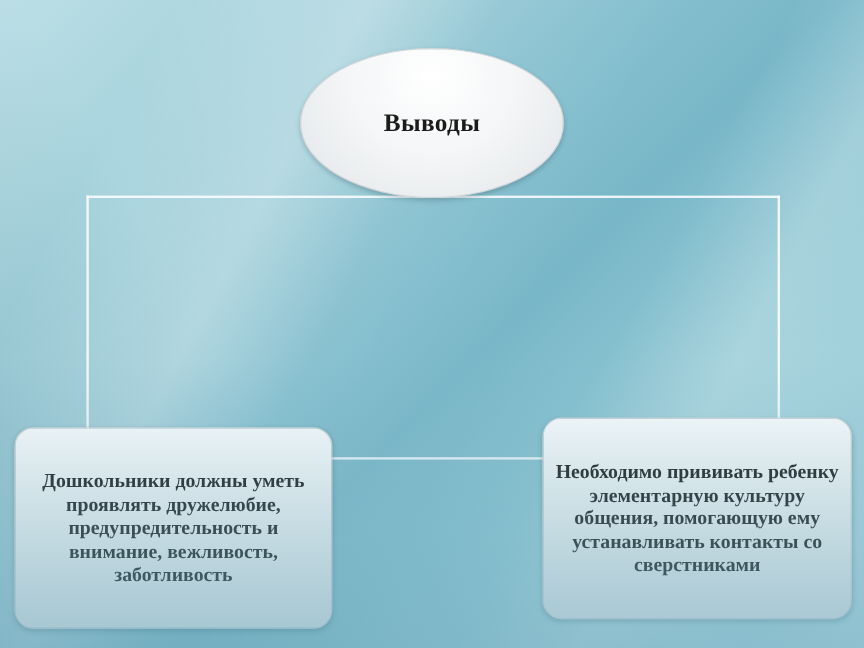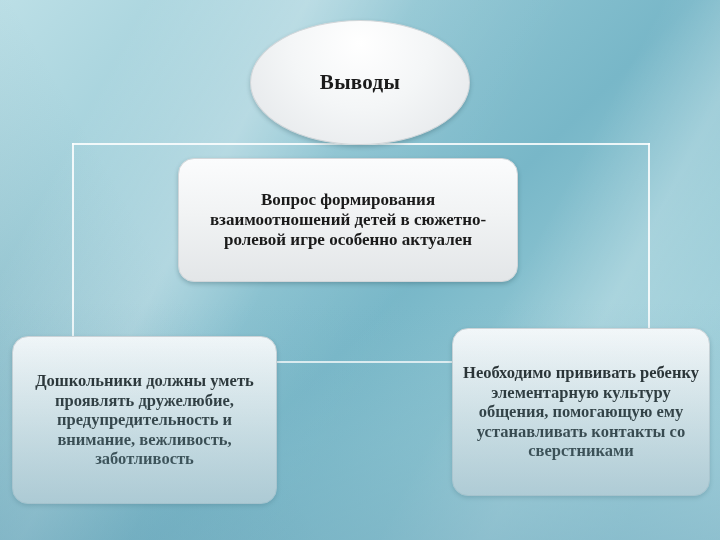--- a/index.html
+++ b/index.html
@@ -41,20 +41,21 @@
     bottom: 0;
     width: 100%;
     height: 44%;
     background: linear-gradient(180deg, rgba(120,180,196,0.00) 0%, rgba(116,176,194,0.35) 60%, rgba(110,170,190,0.55) 100%);
     pointer-events: none;
   }
 
   .diagram {
     position: absolute;
     inset: 0;
+    margin-top: 20px;
   }
 
   
   .connector {
     position: absolute;
     background: #ffffff;
     opacity: 0.85;
   }
   .conn-vert {
     left: 72px;
@@ -155,23 +156,20 @@
 
     <div class="connector conn-top"></div>
     <div class="connector conn-vert"></div>
     <div class="connector conn-right-vert"></div>
     <div class="connector conn-horiz"></div>
 
     <div class="node node-title">
       <span class="node-text">Выводы</span>
     </div>
 
-    <div class="node node-main">
-      <span class="node-text">Вопрос формирования взаимоотношений детей в сюжетно-ролевой игре особенно актуален</span>
-    </div>
 
     <div class="node node-left">
       <span class="node-text">Дошкольники  должны уметь проявлять дружелюбие, предупредительность  и внимание, вежливость, заботливость</span>
     </div>
 
     <div class="node node-right">
       <span class="node-text">Необходимо  прививать ребенку элементарную культуру общения, помогающую ему устанавливать  контакты со сверстниками</span>
     </div>
 
   </div>

